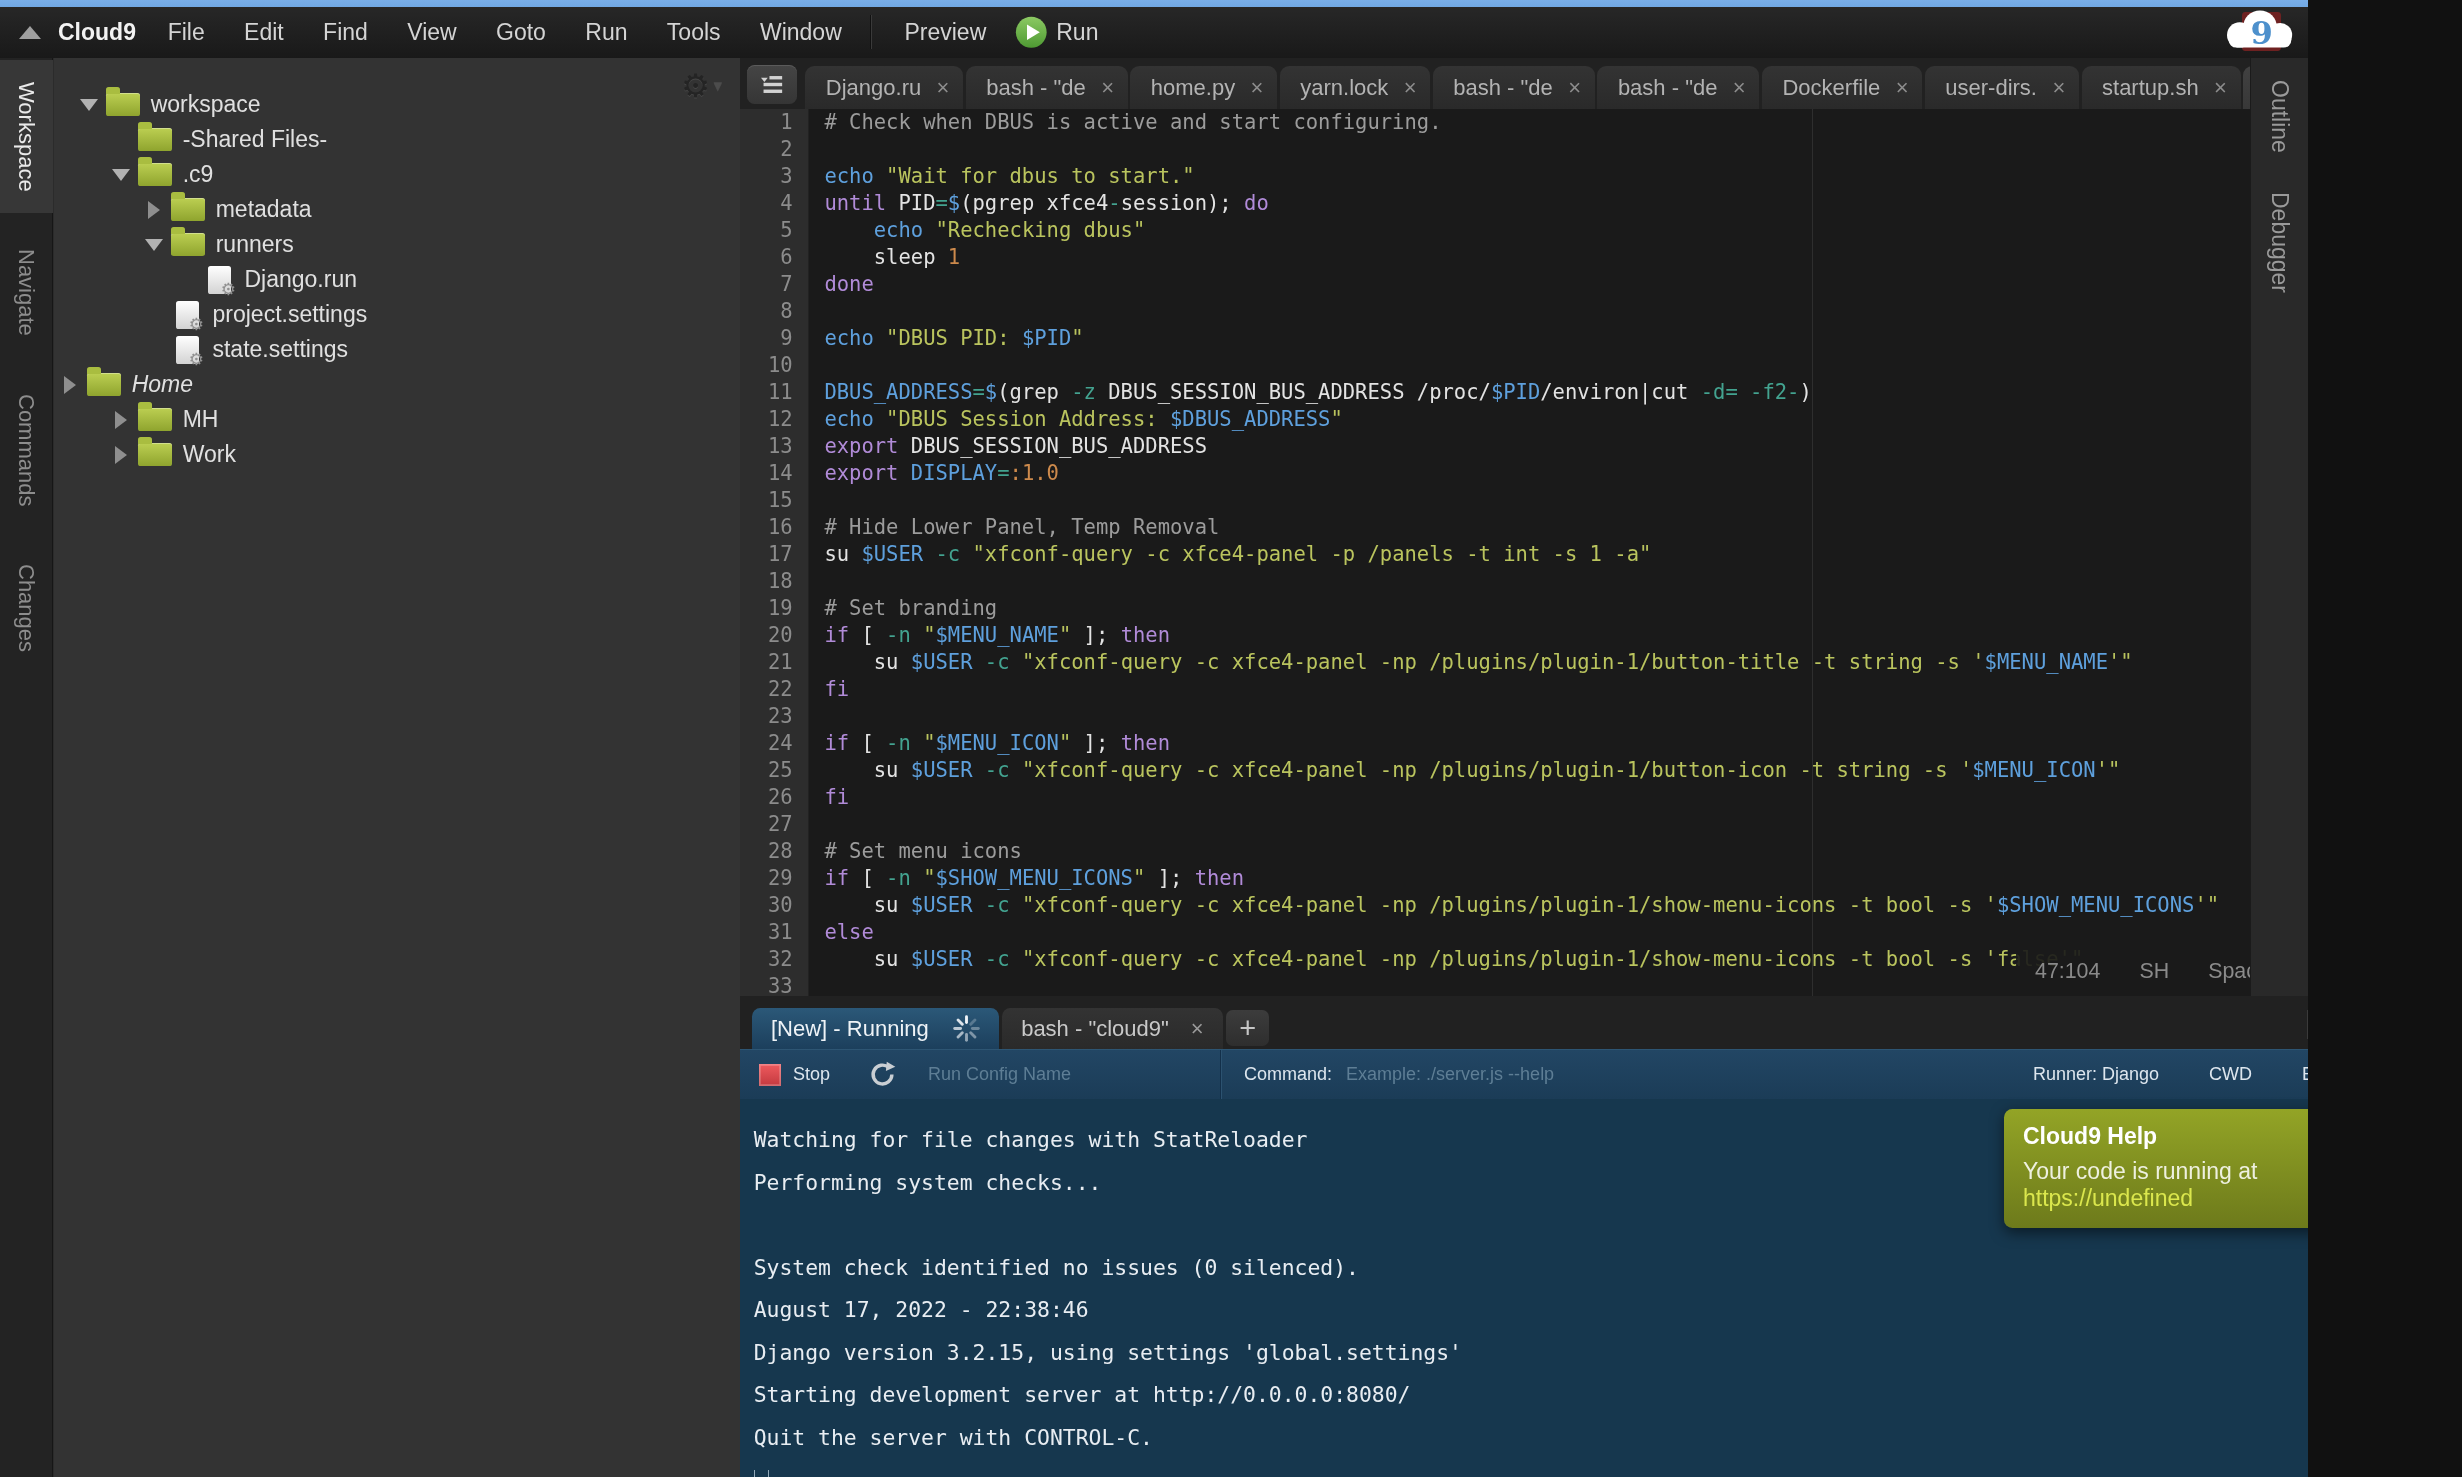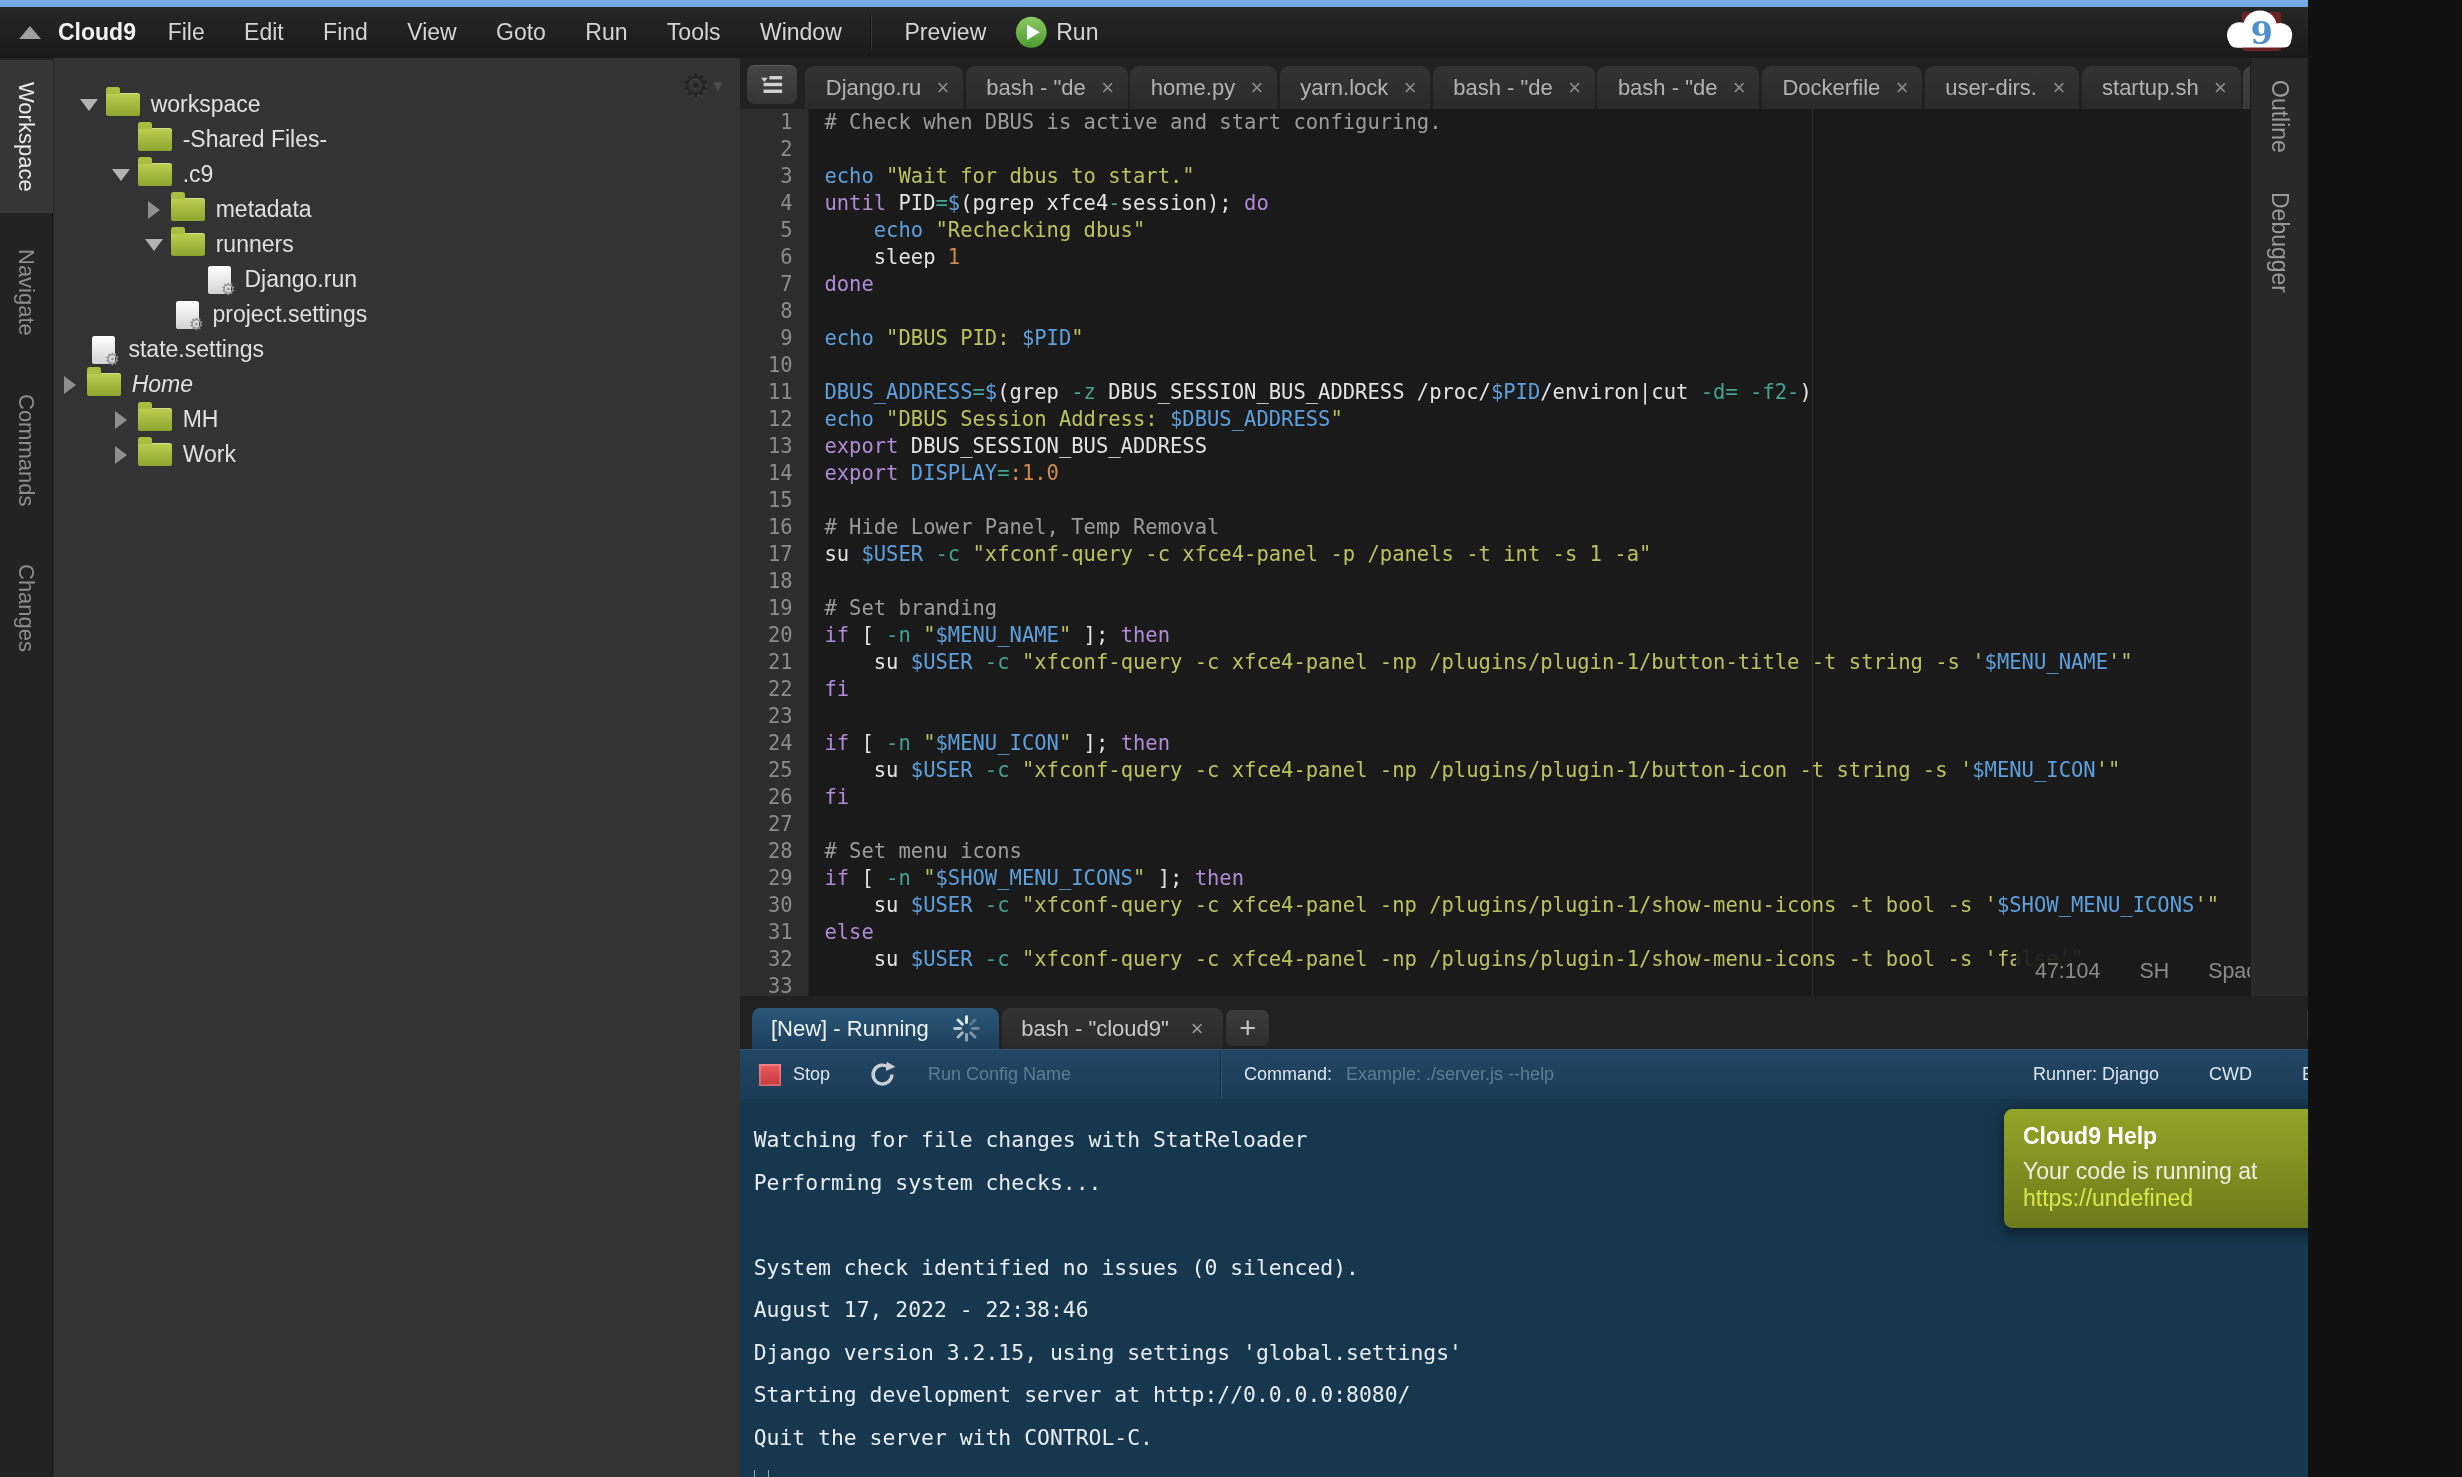--- a/index.html
+++ b/index.html
@@ -241,21 +241,21 @@
         <div class="trow" style="padding-left: 116px;">
           <span class="abox"></span>
           <span class="ficon"></span>
           <span>Django.run</span>
         </div>
         <div class="trow" style="padding-left: 84px;">
           <span class="abox"></span>
           <span class="ficon"></span>
           <span>project.settings</span>
         </div>
-        <div class="trow" style="">
+        <div class="trow" style="padding-left: 84px;">
           <span class="abox"></span>
           <span class="ficon"></span>
           <span>state.settings</span>
         </div>
         <div class="trow" style=" font-style: italic;">
           <span class="abox">
             <span class="tri-right"></span>
           </span>
           <span class="fold"></span>
           <span>Home</span>

